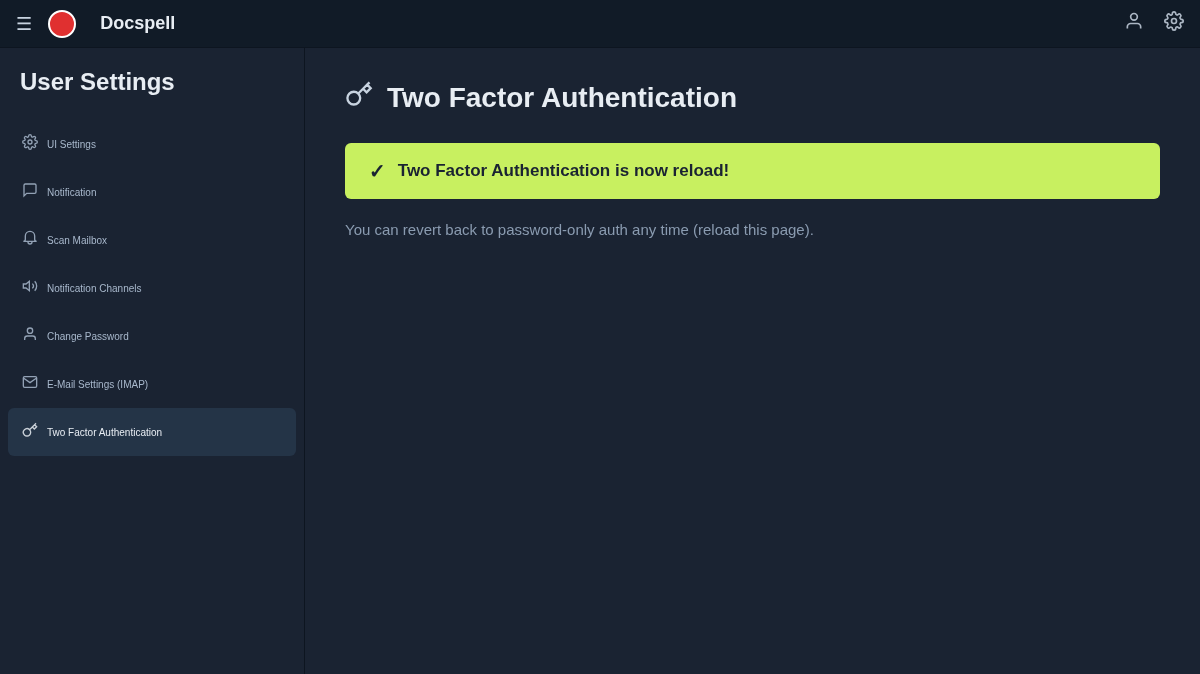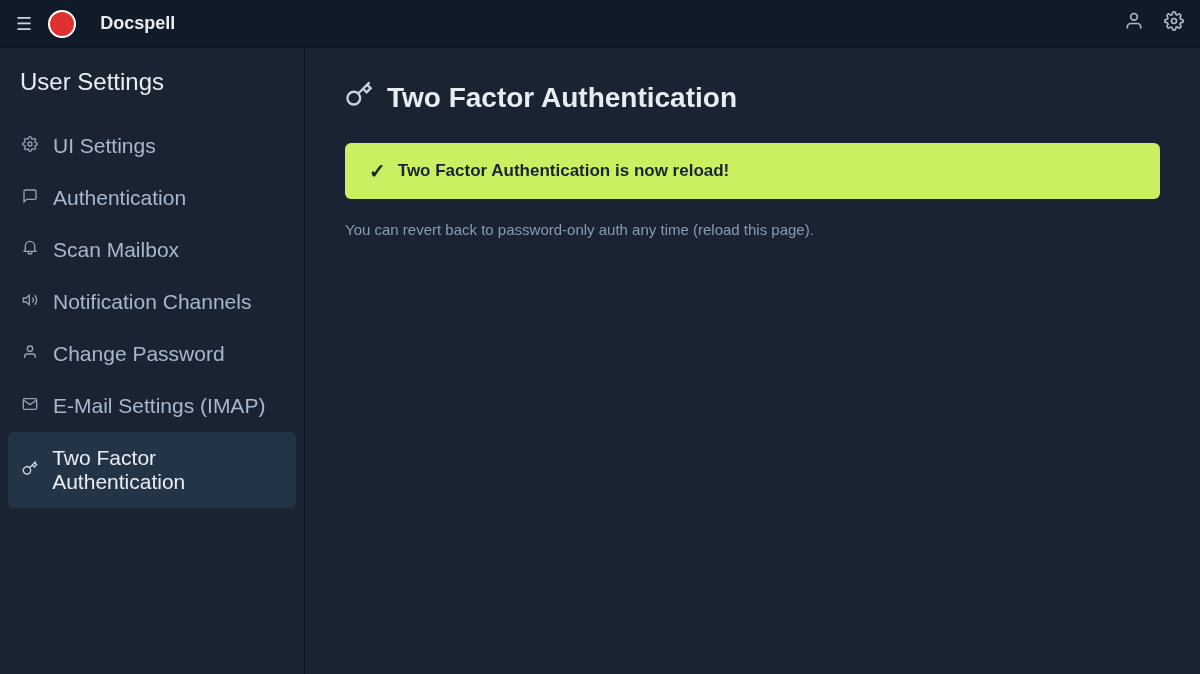--- a/index.html
+++ b/index.html
@@ -33,29 +33,29 @@
 
     
     .sidebar {
       width: 305px;
       background: #1a2332;
       padding: 20px 0;
       flex-shrink: 0;
       border-right: 1px solid #0d1520;
     }
     .sidebar-title {
-      font-size: 24px; font-weight: 400; color: #e8edf3;
+      font-size: 24px; font-weight: 700; color: #e8edf3;
       padding: 0 20px 24px 20px;
     }
     .sidebar-item {
-      display: flex; align-items: center; gap: 13px;
+      display: flex; align-items: center; gap: 7px;
       padding: 14px 20px;
       cursor: pointer;
       color: #a8b8cc;
-      font-size: 21px;
+      font-size: 10px;
       transition: background 0.15s;
     }
     .sidebar-item.active {
       background: #243447; color: #e8edf3;
       border-radius: 6px;
       margin: 0 8px;
       padding: 14px 12px;
     }
     .sidebar-item .icon { font-size: 16px; opacity: 0.85; width: 20px; text-align: center; }
 
@@ -136,21 +136,21 @@
       </span>
       <span>UI Settings</span>
     </div>
 
     <div class="sidebar-item">
       <span class="icon">
         <svg width="16" height="16" viewBox="0 0 24 24" fill="none" stroke="currentColor" stroke-width="2">
           <path d="M21 15a2 2 0 0 1-2 2H7l-4 4V5a2 2 0 0 1 2-2h14a2 2 0 0 1 2 2z"></path>
         </svg>
       </span>
-      <span>Authentication</span>
+      <span>Notification</span>
     </div>
 
     <div class="sidebar-item">
       <span class="icon">
         <svg width="16" height="16" viewBox="0 0 24 24" fill="none" stroke="currentColor" stroke-width="2">
           <path d="M22 17H2a3 3 0 0 0 3-3V9a7 7 0 0 1 14 0v5a3 3 0 0 0 3 3z"></path>
           <path d="M9 17v1a3 3 0 0 0 6 0v-1"></path>
         </svg>
       </span>
       <span>Scan Mailbox</span>

